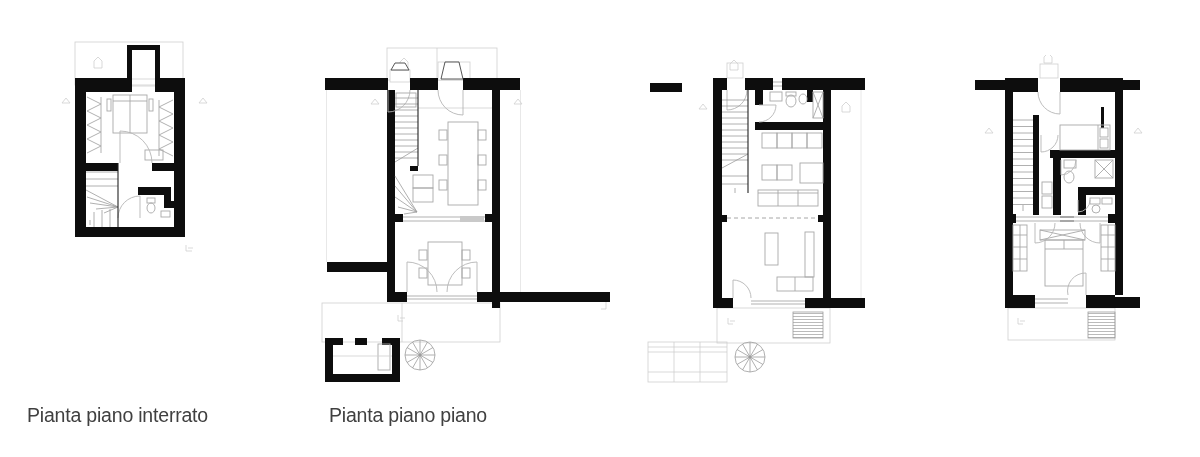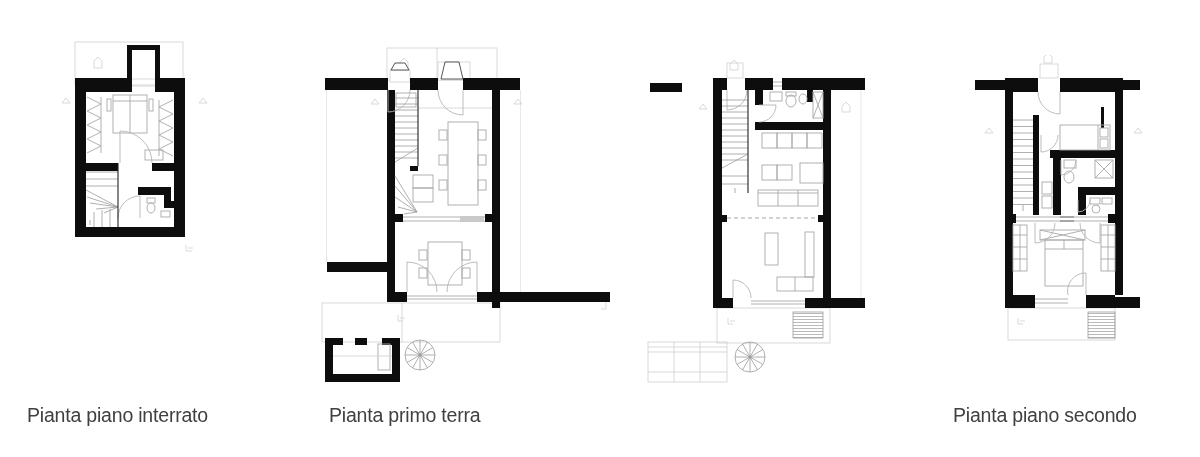--- a/index.html
+++ b/index.html
@@ -316,16 +316,15 @@
       </g>
       <g>
         <path class="stair" d="M1013,120 H1033 M1013,126.5 H1033 M1013,133 H1033 M1013,139.5 H1033 M1013,146 H1033 M1013,152.5 H1033 M1013,159 H1033 M1013,165.5 H1033 M1013,172 H1033 M1013,178.5 H1033 M1013,185 H1033 M1013,191.5 H1033 M1013,198 H1033 M1013,204.5 H1033"></path>
         <path class="stair" d="M1023,205 V211"></path>
       </g>
       <rect class="hatch4" x="1088" y="312" width="27" height="26"></rect>
     </svg>
   </figure>
 
   <div class="caption" style="left:27px">Pianta piano interrato</div>
-  <div class="caption" style="left:329px">Pianta primo terra</div>
-  <div class="caption" style="left:953px">Pianta piano secondo</div>
+  <div class="caption" style="left:329px">Pianta piano piano</div>
 
 </div>
 
 </body></html>

